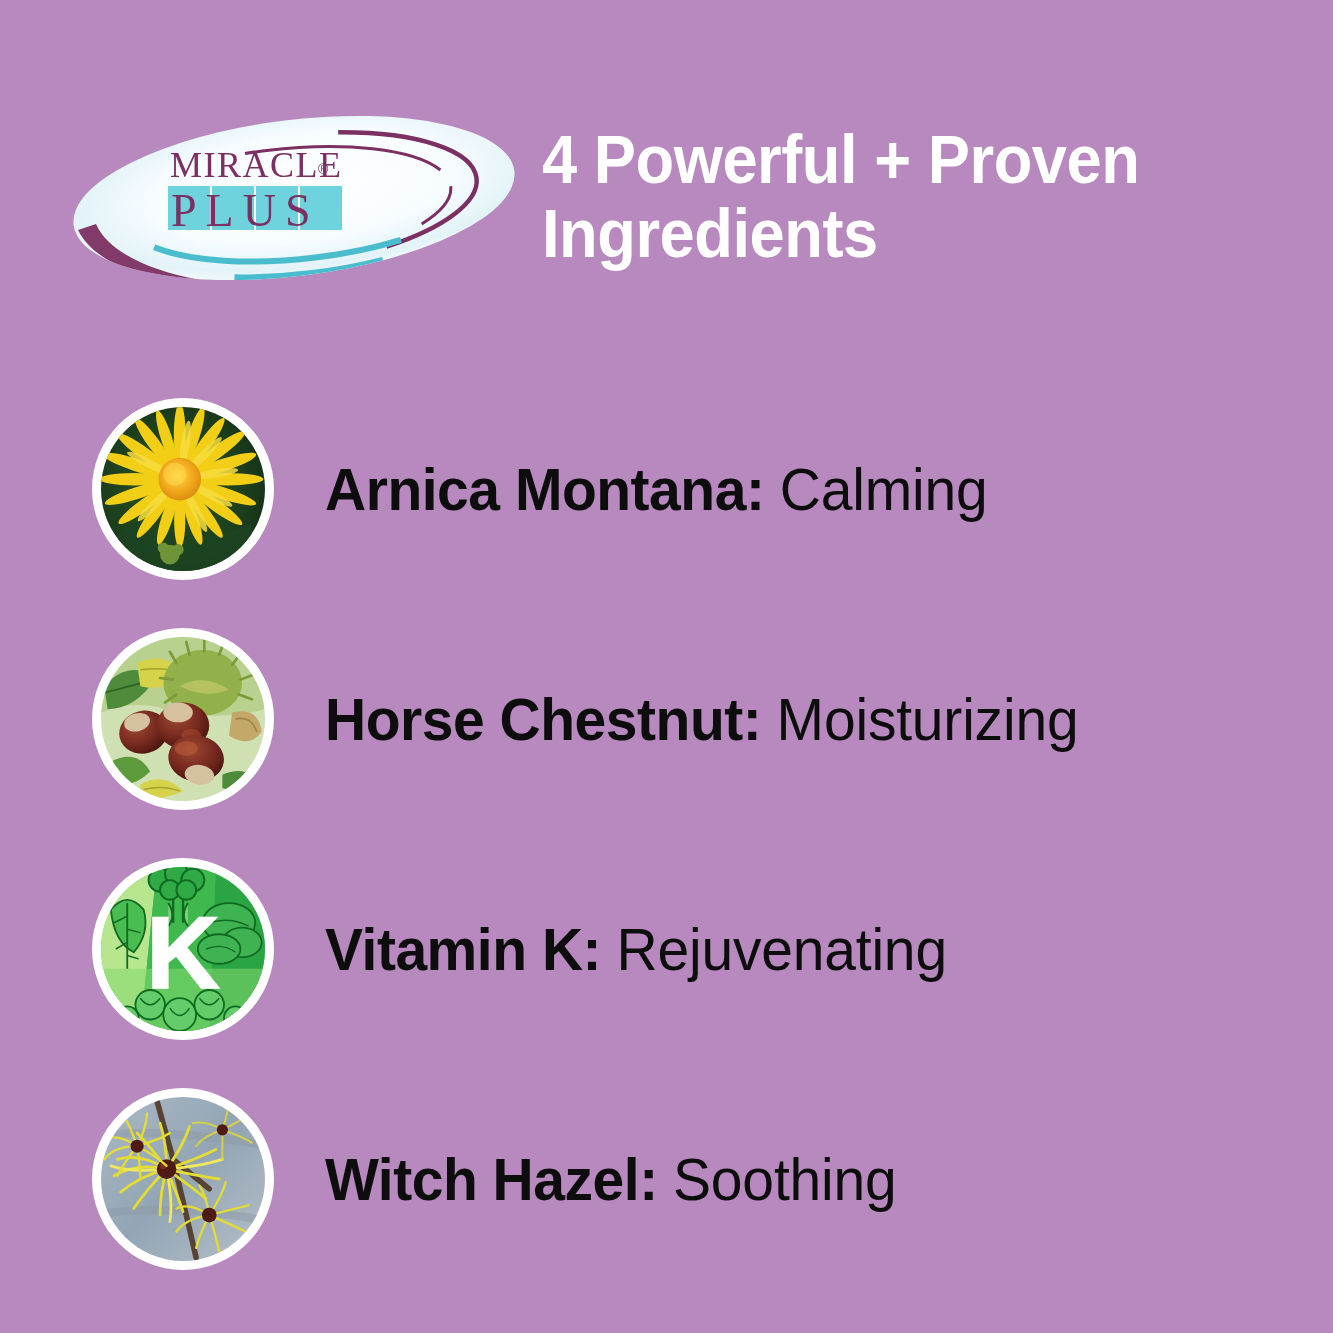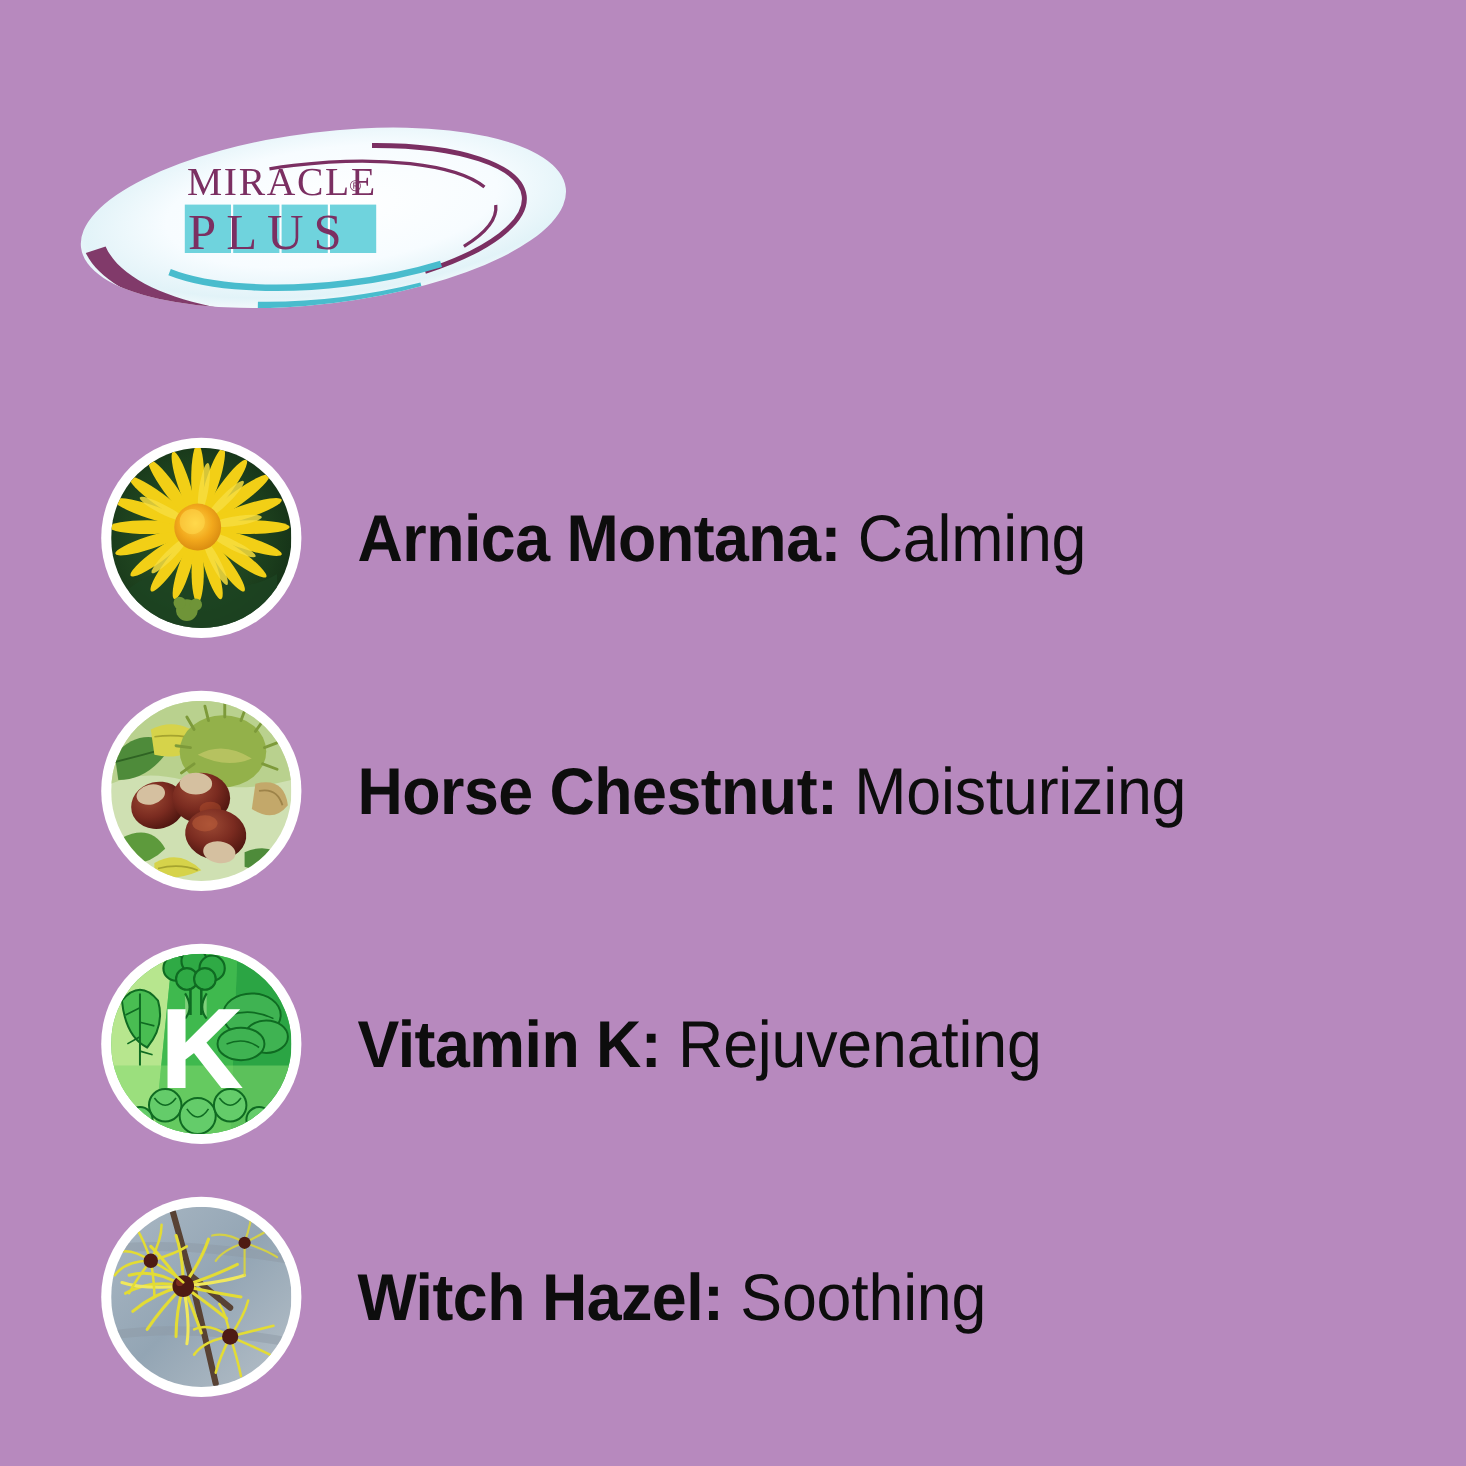--- a/index.html
+++ b/index.html
@@ -134,20 +134,24 @@
       </g>
 
       <text x="102" y="65" font-family="'Liberation Serif', serif" font-size="36" font-weight="400" letter-spacing="1.5" fill="#7b2f62">MIRACLE</text>
 
       <text x="250" y="62" font-family="'Liberation Sans', sans-serif" font-size="14" fill="#7b2f62">®</text>
 
       <text x="103" y="114" font-family="'Liberation Serif', serif" font-size="46" font-weight="400" letter-spacing="9" fill="#7b2f62">PLUS</text>
     </svg>
   </div>
 
+  <div id="headline">
+    <span class="line">4 Powerful + Proven</span>
+    <span class="line">Ingredients</span>
+  </div>
 </div>
 
 <div id="ingredient-list">
 
   <div class="ingredient-row">
     <div class="ingredient-icon">
       <div class="icon-inner">
         <svg viewBox="0 0 100 100" xmlns="http://www.w3.org/2000/svg" aria-hidden="true">
           <defs>
             <radialGradient id="arnBg" cx="45%" cy="50%" r="75%">

